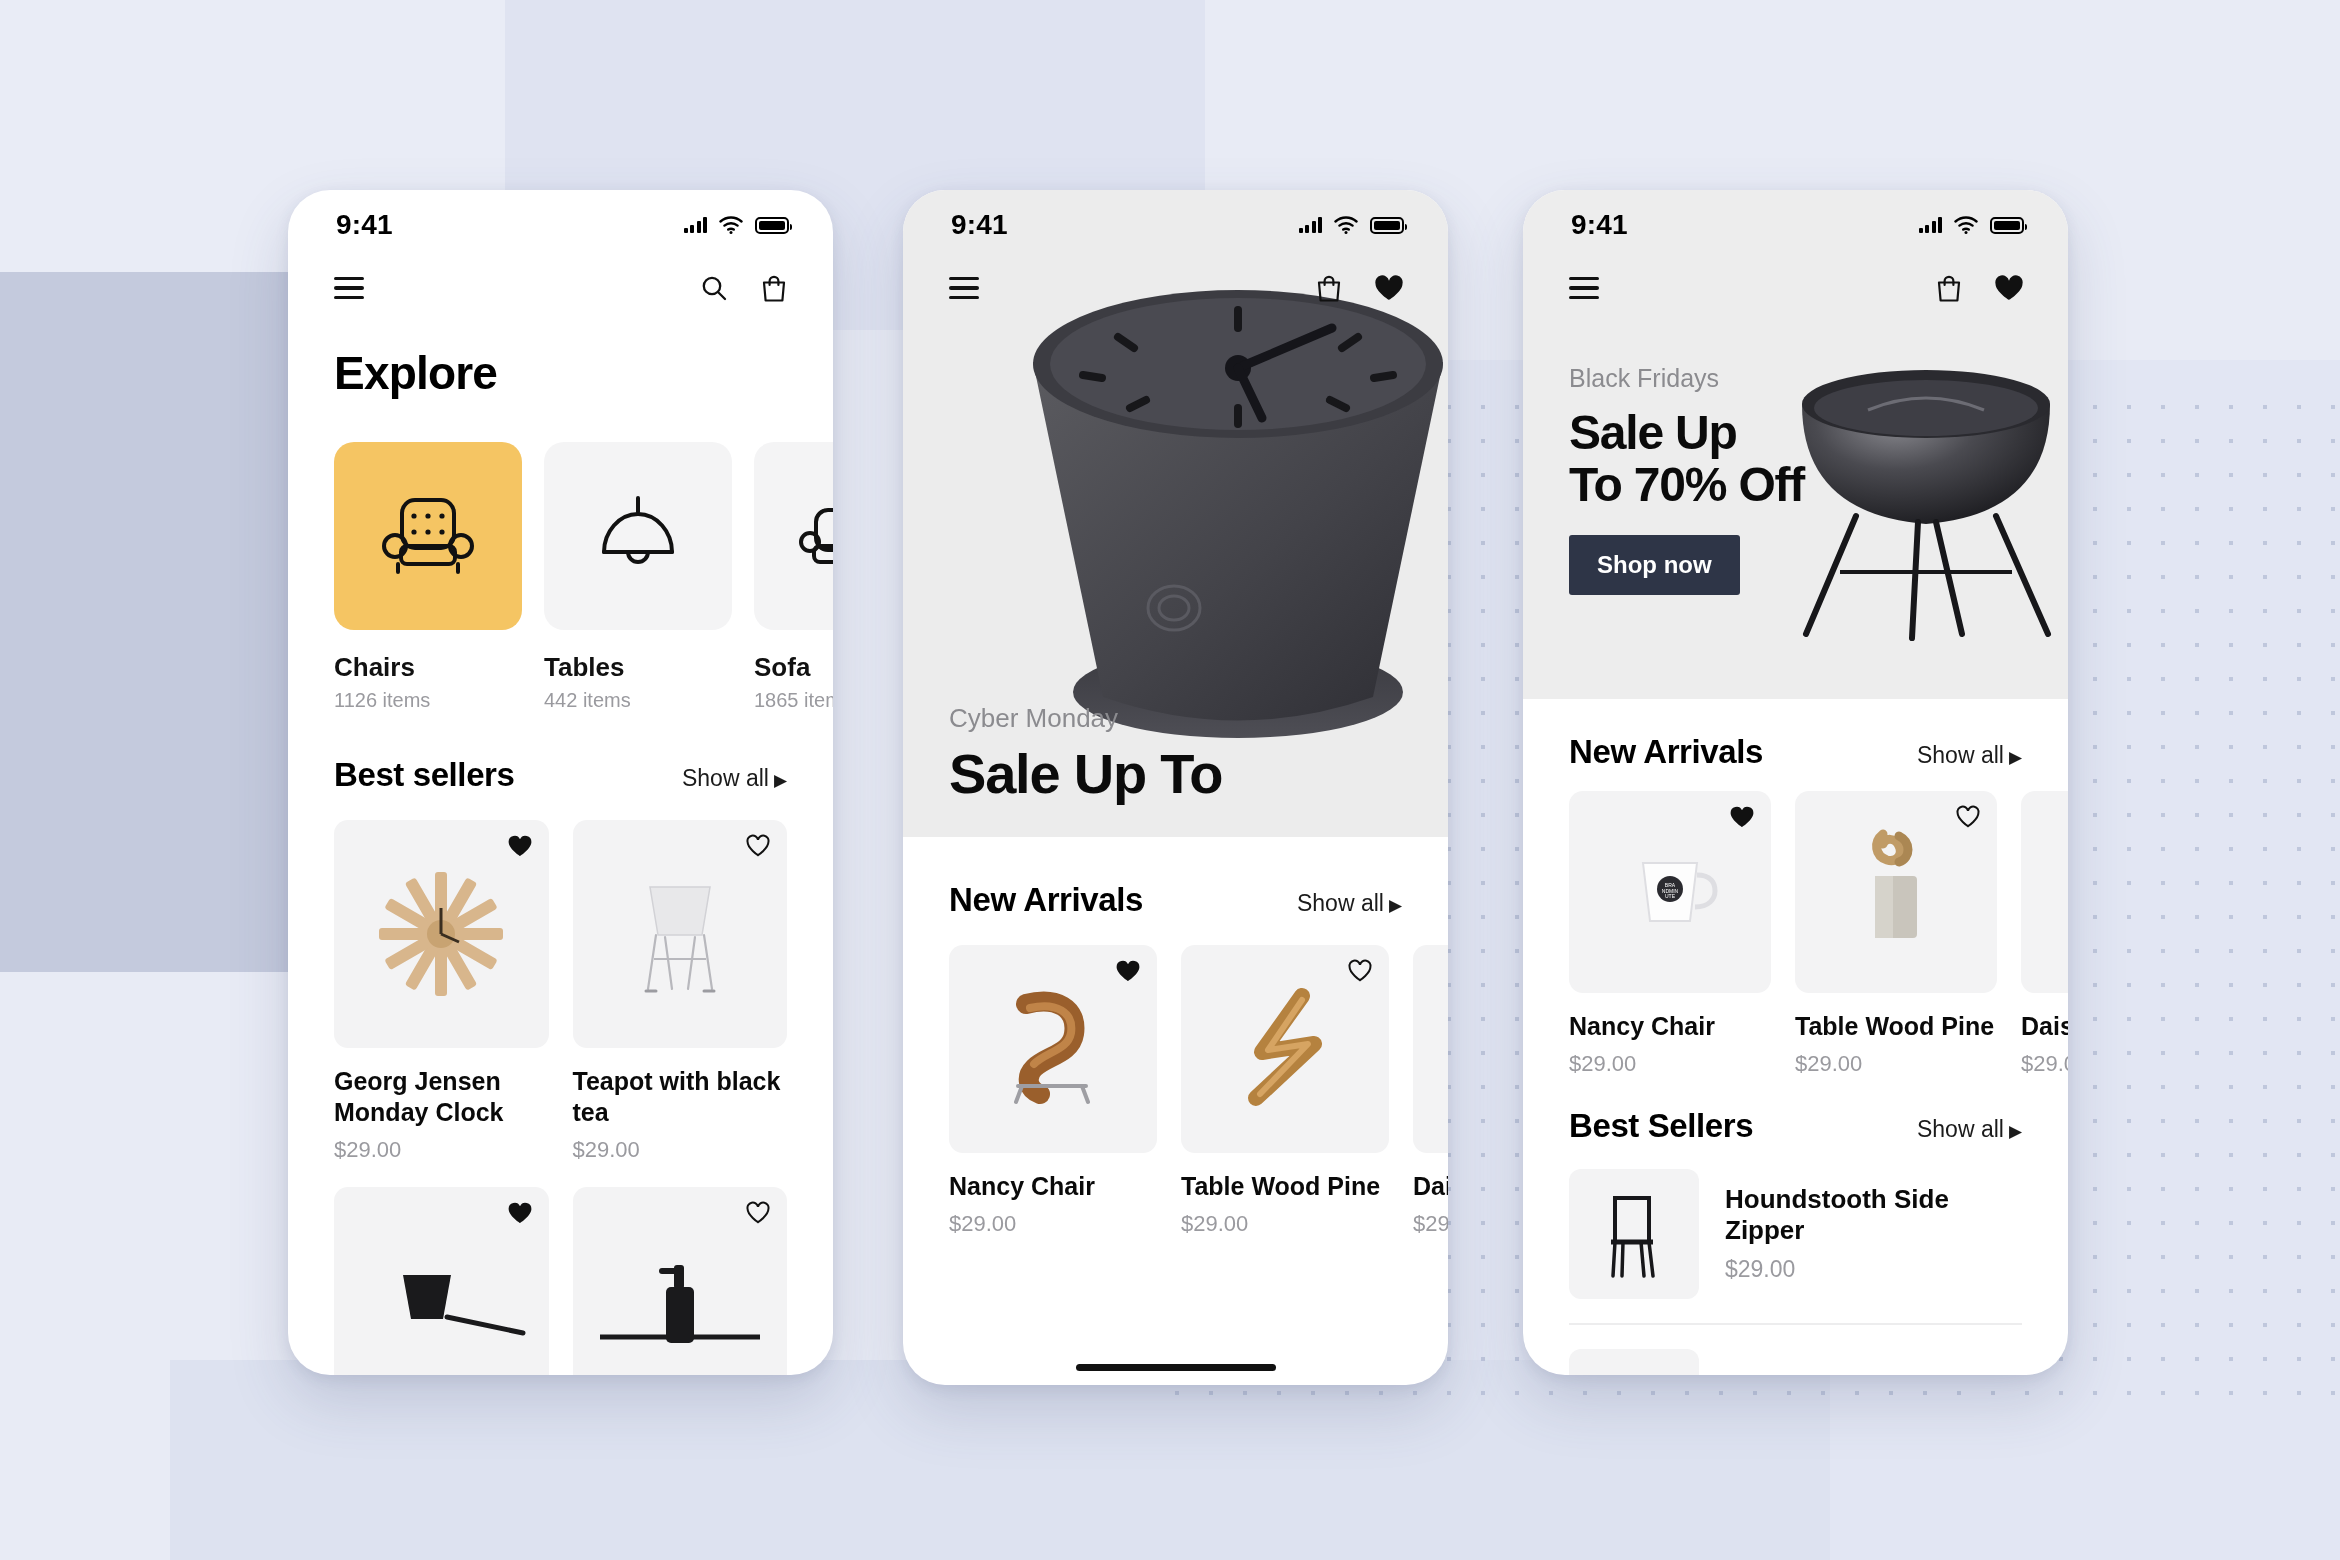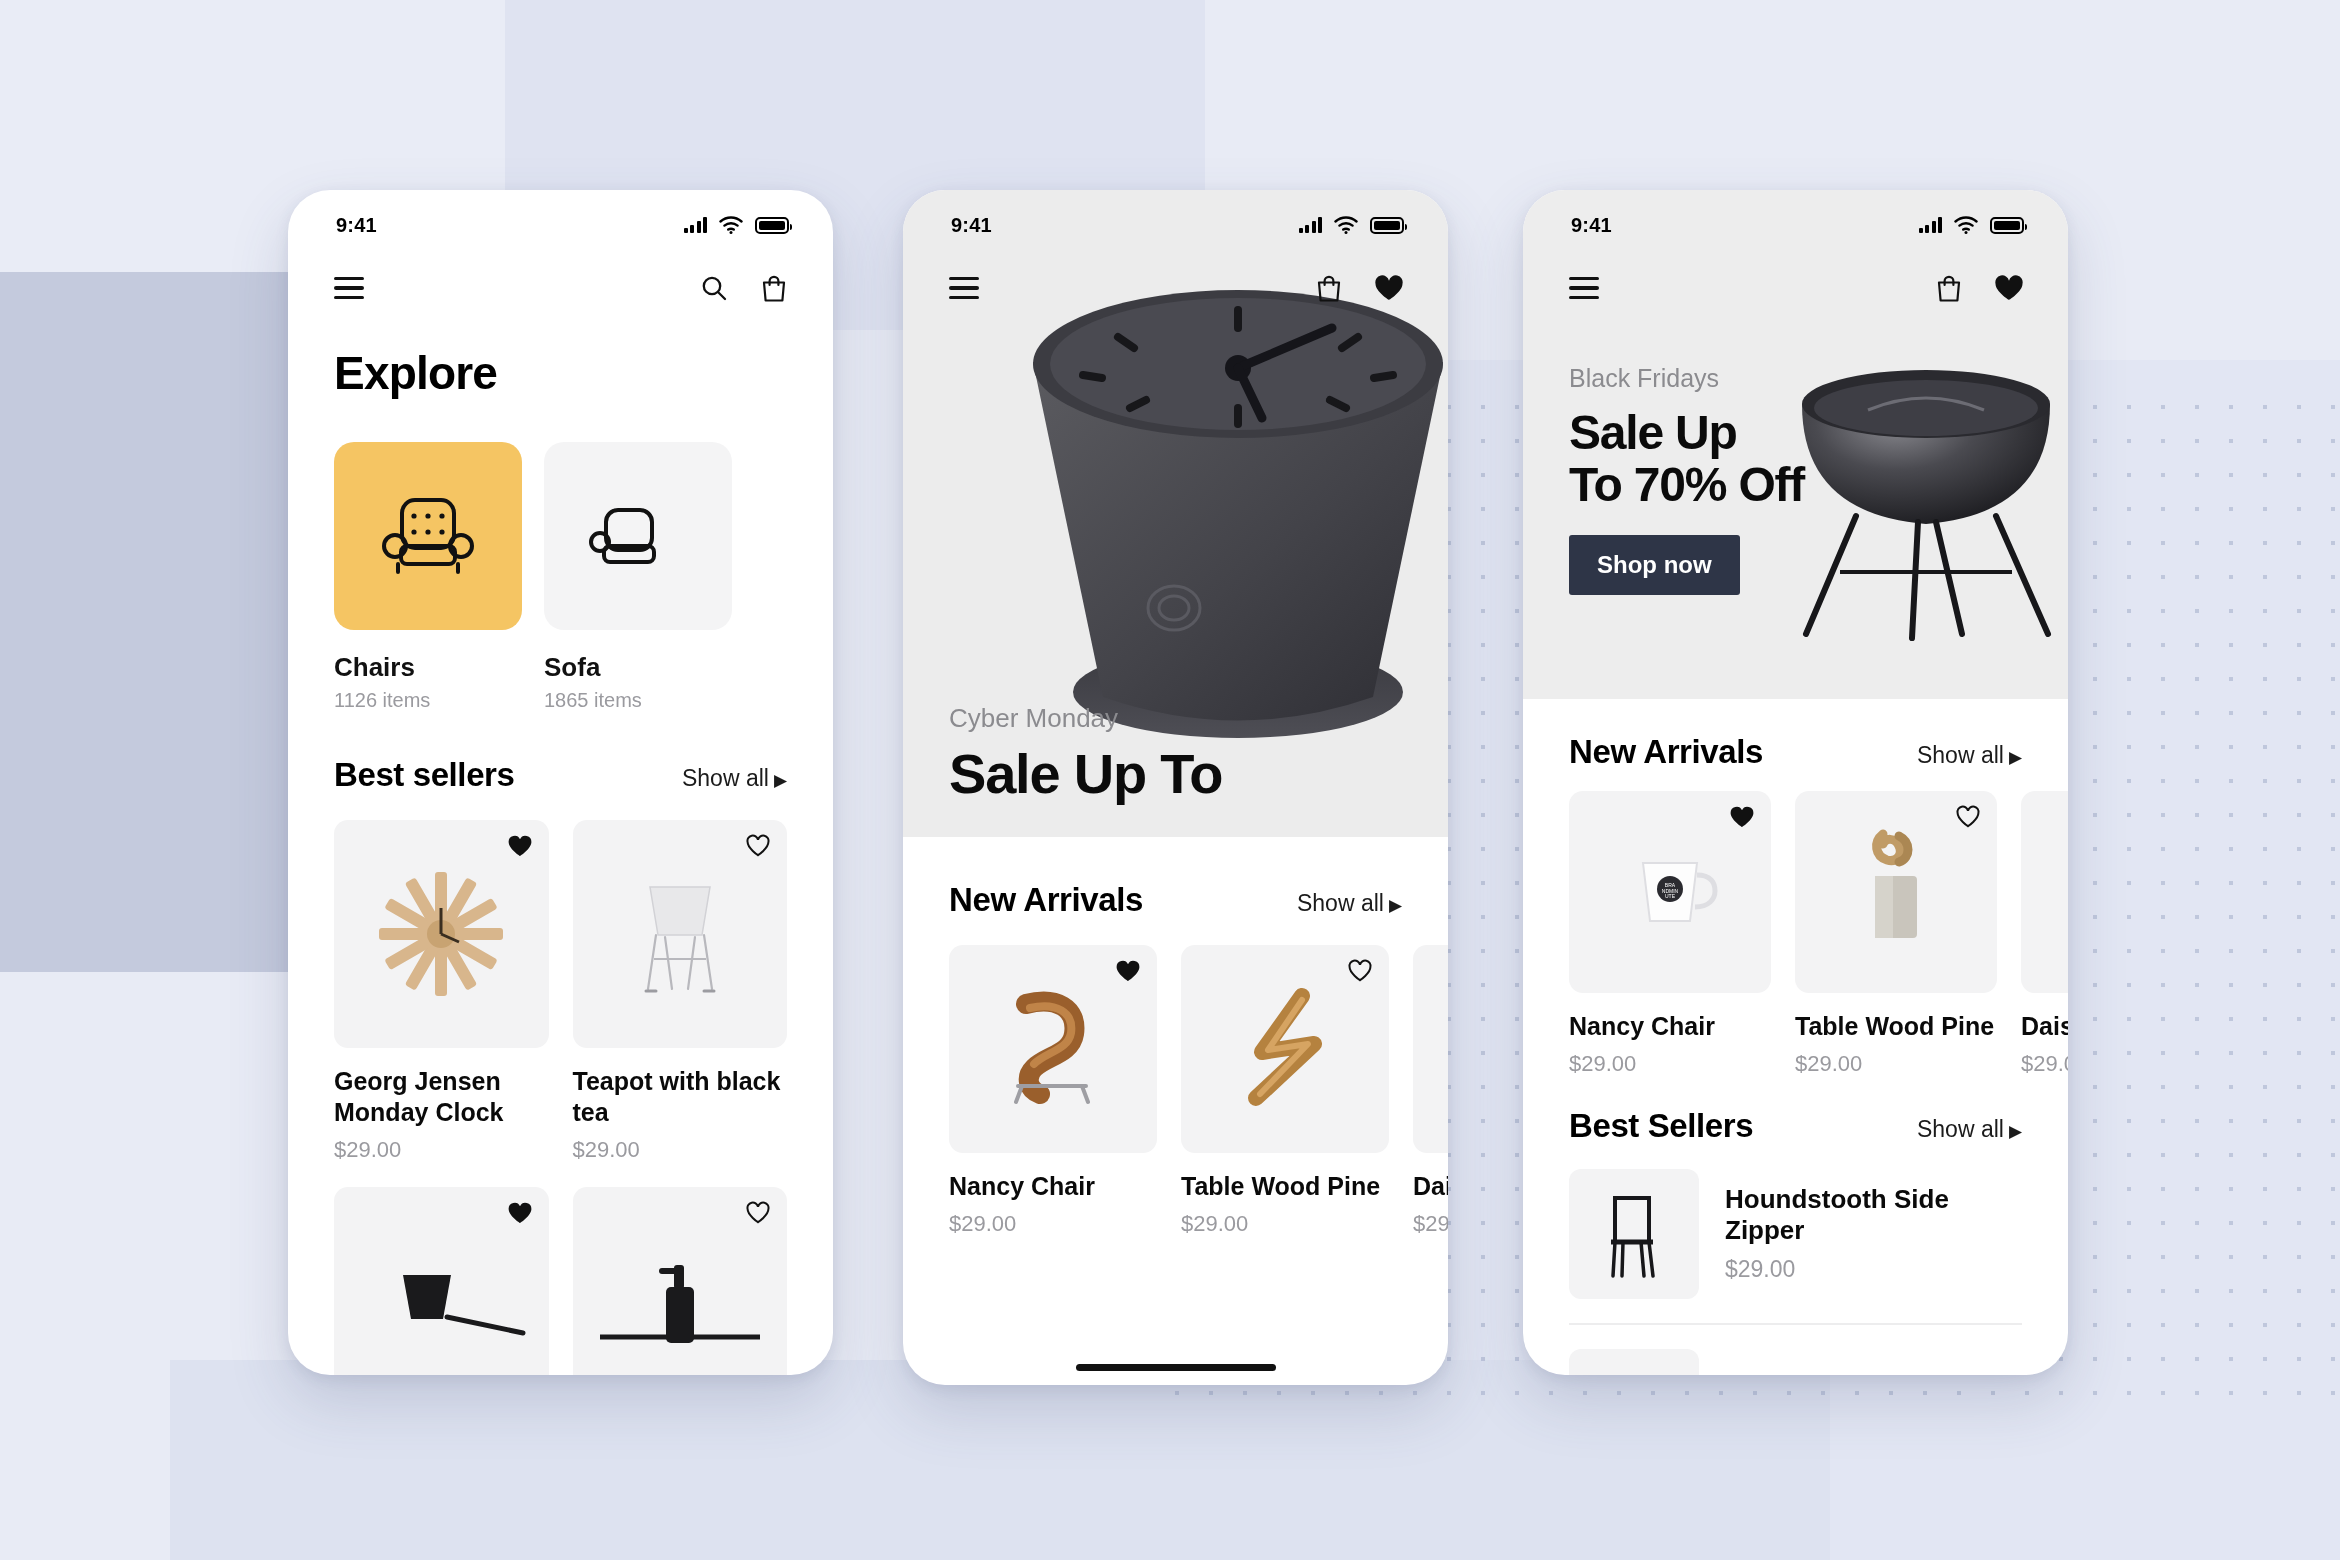--- a/index.html
+++ b/index.html
@@ -36,21 +36,21 @@
   }
   #phone1 { left: 288px;  top: 190px;  height: 1185px; }
   #phone2 { left: 903px;  top: 190px;  height: 1195px; }
   #phone3 { left: 1523px; top: 190px;  height: 1185px; }
 
   
   .statusbar {
     height: 62px; display: flex; align-items: center;
     justify-content: space-between; padding: 8px 44px 0 48px;
   }
-  .status-time { font-size: 20px; font-weight: 700; letter-spacing: .2px; color: #000; }
+  .status-time { font-size: 28px; font-weight: 700; letter-spacing: .2px; color: #000; }
   .status-icons { display: flex; align-items: center; gap: 12px; }
   .sig { display: flex; align-items: flex-end; gap: 2.5px; height: 16px; }
   .sig i { width: 4px; background: #000; border-radius: 1px; display: block; }
   .sig i:nth-child(1){height:5px;} .sig i:nth-child(2){height:8px;}
   .sig i:nth-child(3){height:12px;} .sig i:nth-child(4){height:16px;}
   .batt {
     width: 34px; height: 17px; border: 2px solid #000; border-radius: 5px;
     position: relative; padding: 2px;
   }
   .batt::after{ content:""; position:absolute; right:-5px; top:5px; width:2.5px;
@@ -212,20 +212,32 @@
             <circle cx="52" cy="44" r="2.6" fill="#111"></circle>
             <circle cx="66" cy="44" r="2.6" fill="#111"></circle>
           <circle cx="19" cy="58" r="11" stroke="#111" stroke-width="4" fill="none"></circle>
           <circle cx="85" cy="58" r="11" stroke="#111" stroke-width="4" fill="none"></circle>
           <rect x="25" y="58" width="54" height="18" rx="6" stroke="#111" stroke-width="4" fill="none"></rect>
           <path d="M22 76v8M82 76v8" stroke="#111" stroke-width="4" stroke-linecap="round"></path>
         </svg>
       </div>
       <div class="cat-name">Chairs</div>
       <div class="cat-count">1126 items</div>
+    </div>
+    <div class="cat">
+      <div class="cat-tile">
+        <svg width="100" height="92" viewBox="0 0 100 92">
+          <path d="M50 8v14" stroke="#111" stroke-width="4" stroke-linecap="round"></path>
+          <path d="M16 62c0-20 15-38 34-38s34 18 34 38z" stroke="#111" stroke-width="4" fill="none" stroke-linejoin="round"></path>
+          <path d="M16 62h68" stroke="#111" stroke-width="4" stroke-linecap="round"></path>
+          <path d="M40 62a10 10 0 0 0 20 0" stroke="#111" stroke-width="4" fill="none"></path>
+        </svg>
+      </div>
+      <div class="cat-name">Tables</div>
+      <div class="cat-count">442 items</div>
     </div>
     <div class="cat">
       <div class="cat-tile">
         <svg width="100" height="92" viewBox="0 0 100 92">
           <rect x="18" y="20" width="46" height="40" rx="12" stroke="#111" stroke-width="4" fill="none"></rect>
           <circle cx="12" cy="52" r="9" stroke="#111" stroke-width="4" fill="none"></circle>
           <rect x="16" y="56" width="50" height="16" rx="6" stroke="#111" stroke-width="4" fill="none"></rect>
         </svg>
       </div>
       <div class="cat-name">Sofa</div>

